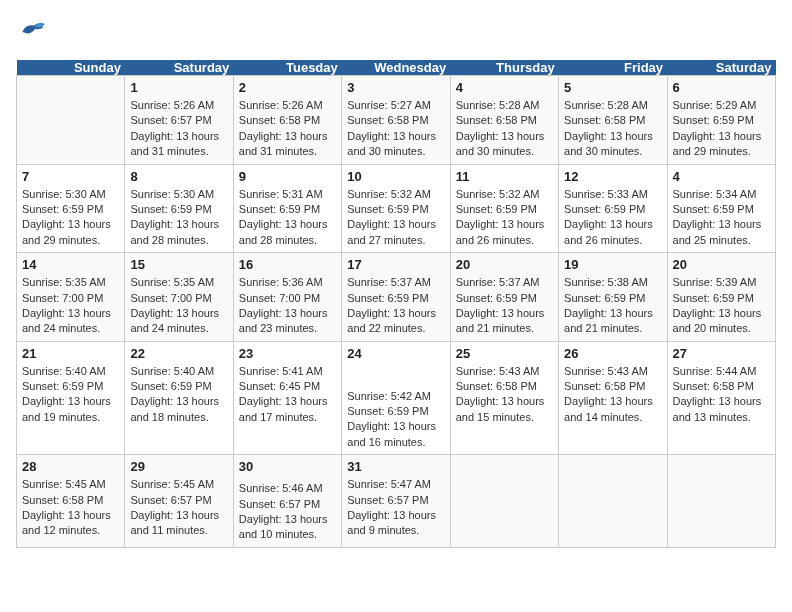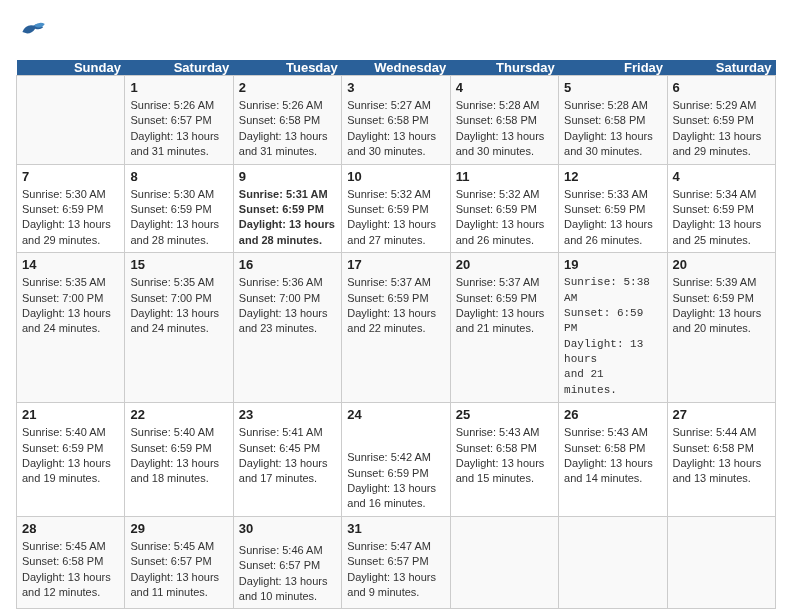--- a/index.html
+++ b/index.html
@@ -166,21 +166,21 @@
         </td>
         <td>
           <div class="day-number">8</div>
           <div class="day-info" style="white-space: pre-line;">Sunrise: 5:30 AM
 Sunset: 6:59 PM
 Daylight: 13 hours
 and 28 minutes.</div>
         </td>
         <td>
           <div class="day-number">9</div>
-          <div class="day-info" style="white-space: pre-line; font-weight: bold;">Sunrise: 5:31 AM
+          <div class="day-info" style="white-space: pre-line;">Sunrise: 5:31 AM
 Sunset: 6:59 PM
 Daylight: 13 hours
 and 28 minutes.</div>
         </td>
         <td>
           <div class="day-number">10</div>
           <div class="day-info" style="white-space: pre-line;">Sunrise: 5:32 AM
 Sunset: 6:59 PM
 Daylight: 13 hours
 and 27 minutes.</div>
@@ -238,21 +238,21 @@
         </td>
         <td>
           <div class="day-number">20</div>
           <div class="day-info" style="white-space: pre-line;">Sunrise: 5:37 AM
 Sunset: 6:59 PM
 Daylight: 13 hours
 and 21 minutes.</div>
         </td>
         <td>
           <div class="day-number">19</div>
-          <div class="day-info" style="white-space: pre-line; font-family: Liberation Mono, monospace;">Sunrise: 5:38 AM
+          <div class="day-info" style="white-space: pre-line;">Sunrise: 5:38 AM
 Sunset: 6:59 PM
 Daylight: 13 hours
 and 21 minutes.</div>
         </td>
         <td>
           <div class="day-number">20</div>
           <div class="day-info" style="white-space: pre-line;">Sunrise: 5:39 AM
 Sunset: 6:59 PM
 Daylight: 13 hours
 and 20 minutes.</div>

